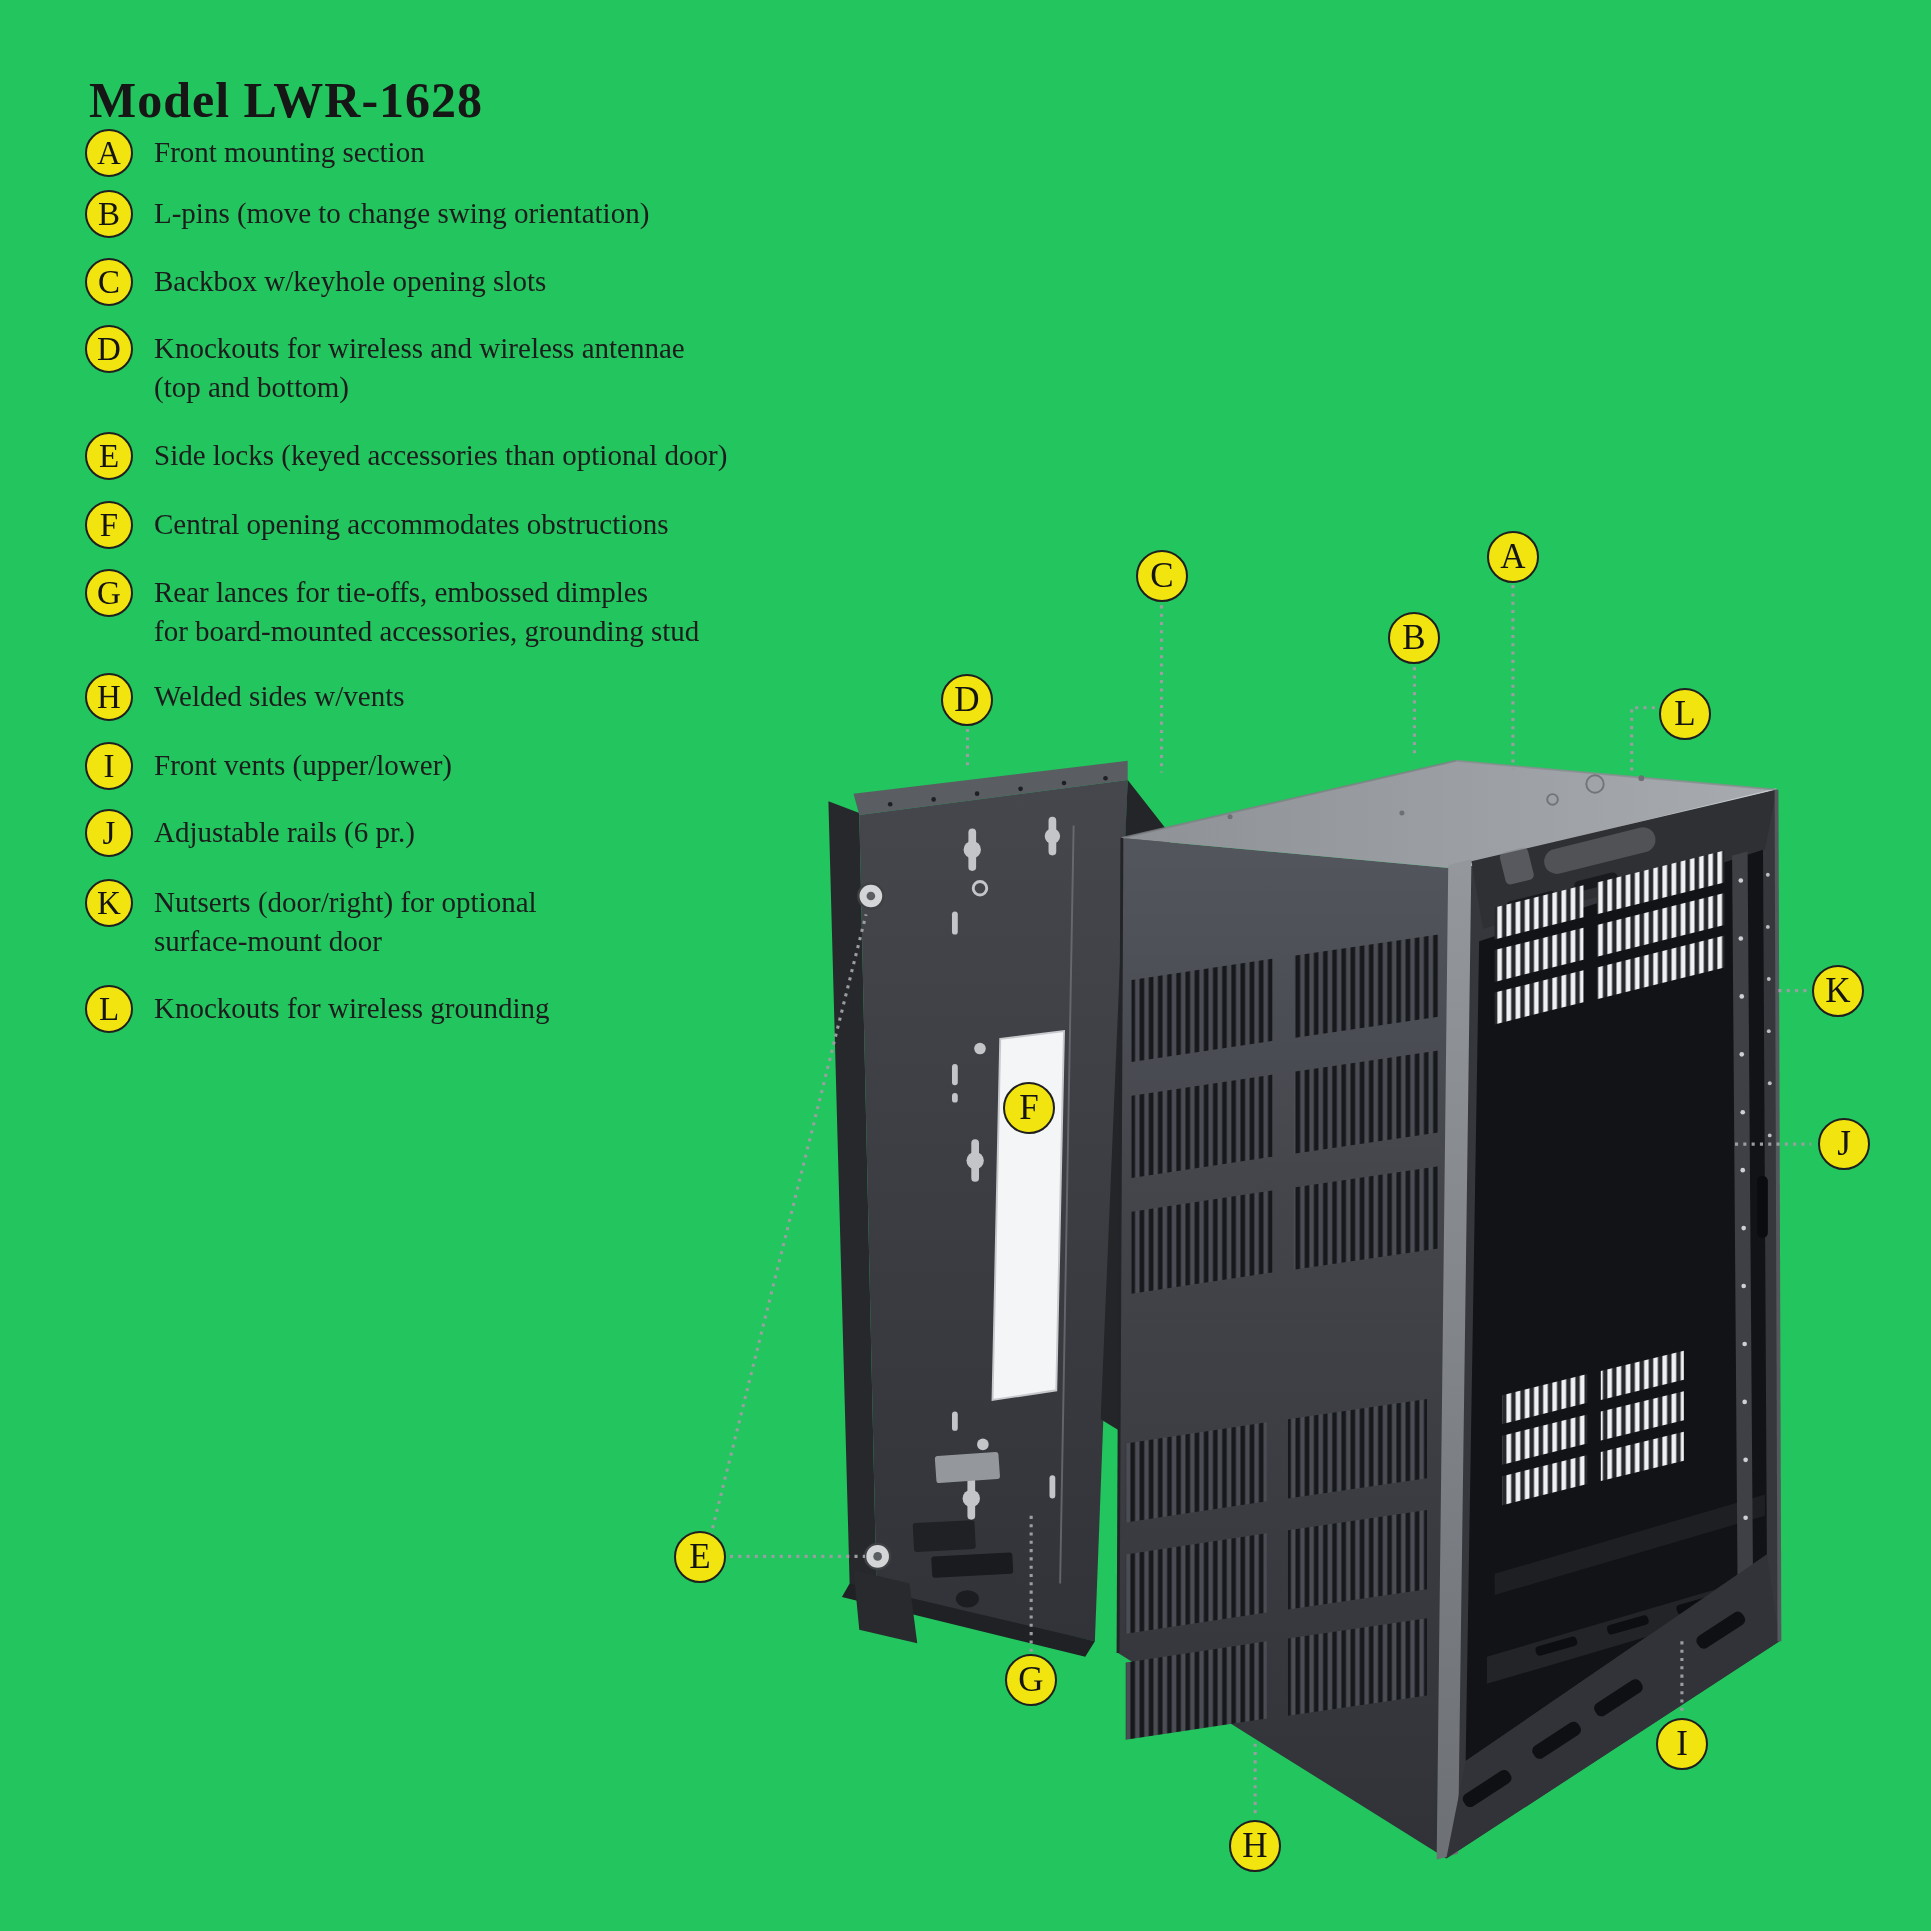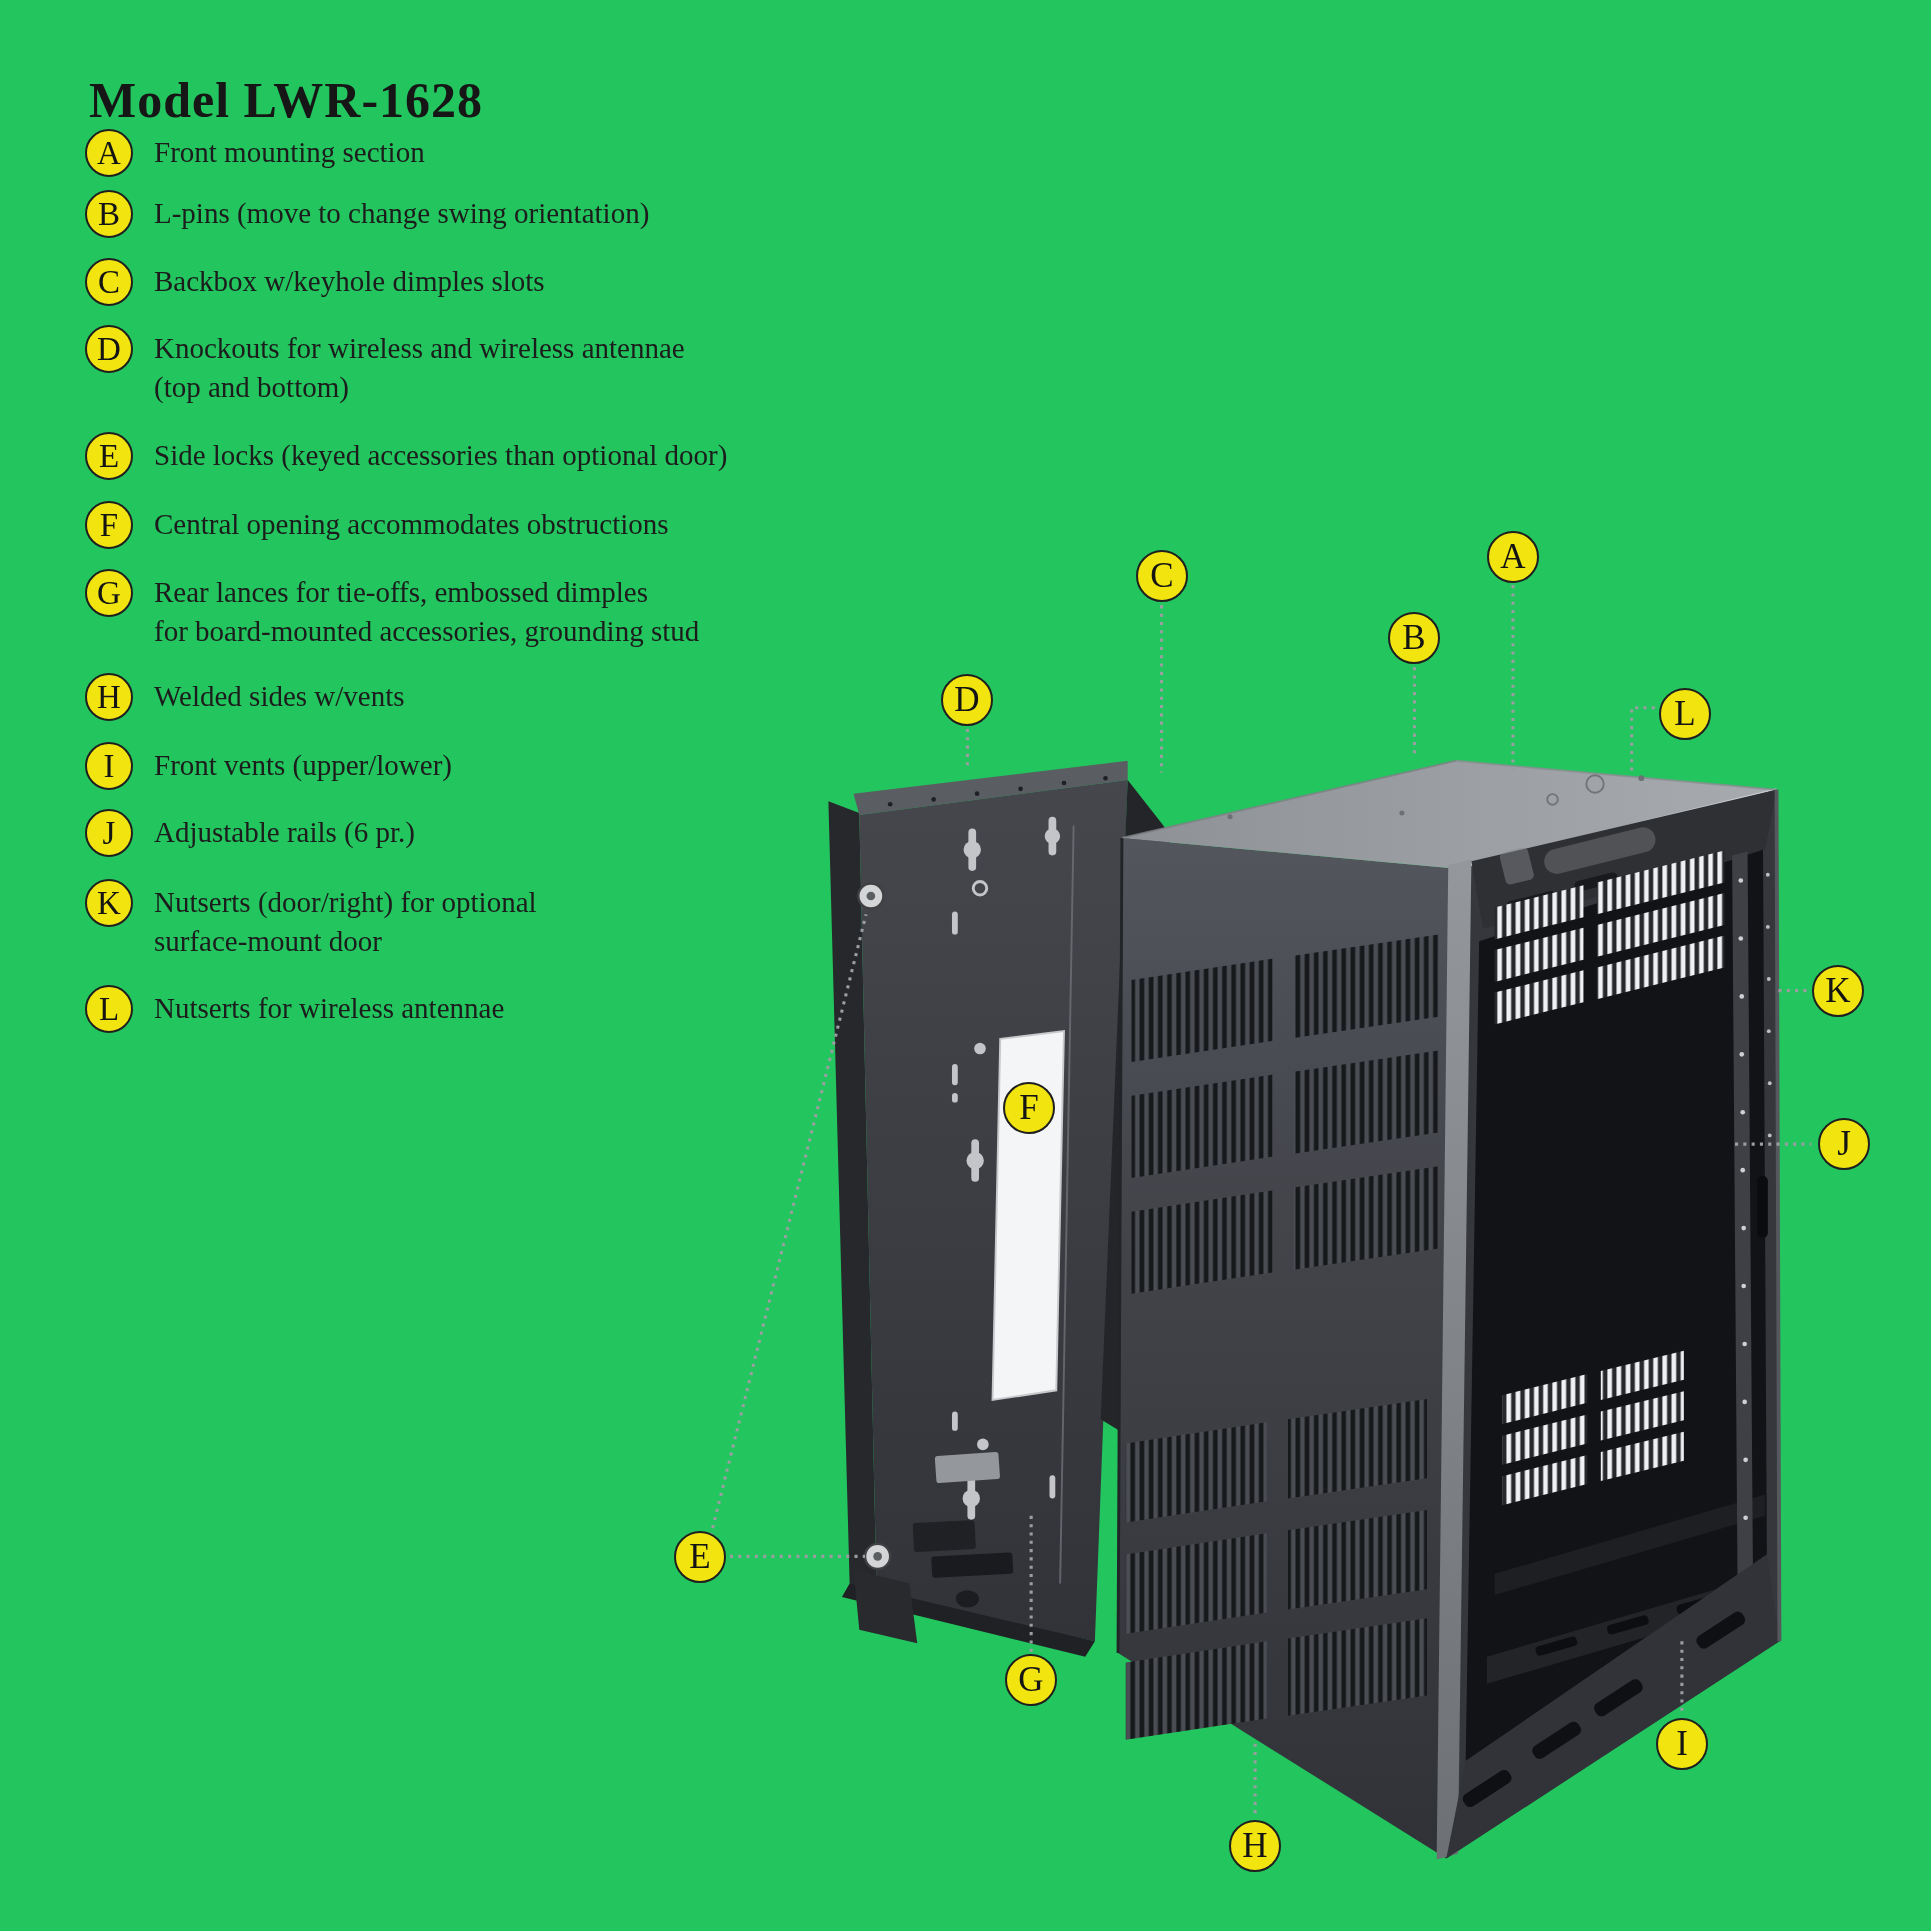--- a/index.html
+++ b/index.html
@@ -27,21 +27,21 @@
     <div class="lrow" style="top:129px">
       <span class="lbadge">A</span>
       <span class="ltext">Front mounting section</span>
     </div>
     <div class="lrow" style="top:190px">
       <span class="lbadge">B</span>
       <span class="ltext">L-pins (move to change swing orientation)</span>
     </div>
     <div class="lrow" style="top:258px">
       <span class="lbadge">C</span>
-      <span class="ltext">Backbox w/keyhole dimples slots</span>
+      <span class="ltext">Backbox w/keyhole opening slots</span>
     </div>
     <div class="lrow" style="top:325px">
       <span class="lbadge">D</span>
       <span class="ltext"><span>Knockouts for wireless and wireless antennae</span><br><span>(top and bottom)</span></span>
     </div>
     <div class="lrow" style="top:432px">
       <span class="lbadge">E</span>
       <span class="ltext">Side locks (keyed accessories than optional door)</span>
     </div>
     <div class="lrow" style="top:501px">
@@ -63,21 +63,21 @@
     <div class="lrow" style="top:809px">
       <span class="lbadge">J</span>
       <span class="ltext">Adjustable rails (6 pr.)</span>
     </div>
     <div class="lrow" style="top:879px">
       <span class="lbadge">K</span>
       <span class="ltext"><span>Nutserts (door/right) for optional</span><br><span>surface-mount door</span></span>
     </div>
     <div class="lrow" style="top:985px">
       <span class="lbadge">L</span>
-      <span class="ltext">Nutserts for wireless antennae</span>
+      <span class="ltext">Knockouts for wireless grounding</span>
     </div>
   </div>
 
   <svg class="figure-svg" width="1931" height="1931" viewBox="0 0 2000 2000">
     <defs>
       <linearGradient id="gTop" x1="0" y1="0" x2="1" y2="0">
         <stop offset="0" stop-color="#8e9196"></stop>
           <stop offset="0.55" stop-color="#9ca0a4"></stop>
           <stop offset="1" stop-color="#a7aaae"></stop>
       </linearGradient>

